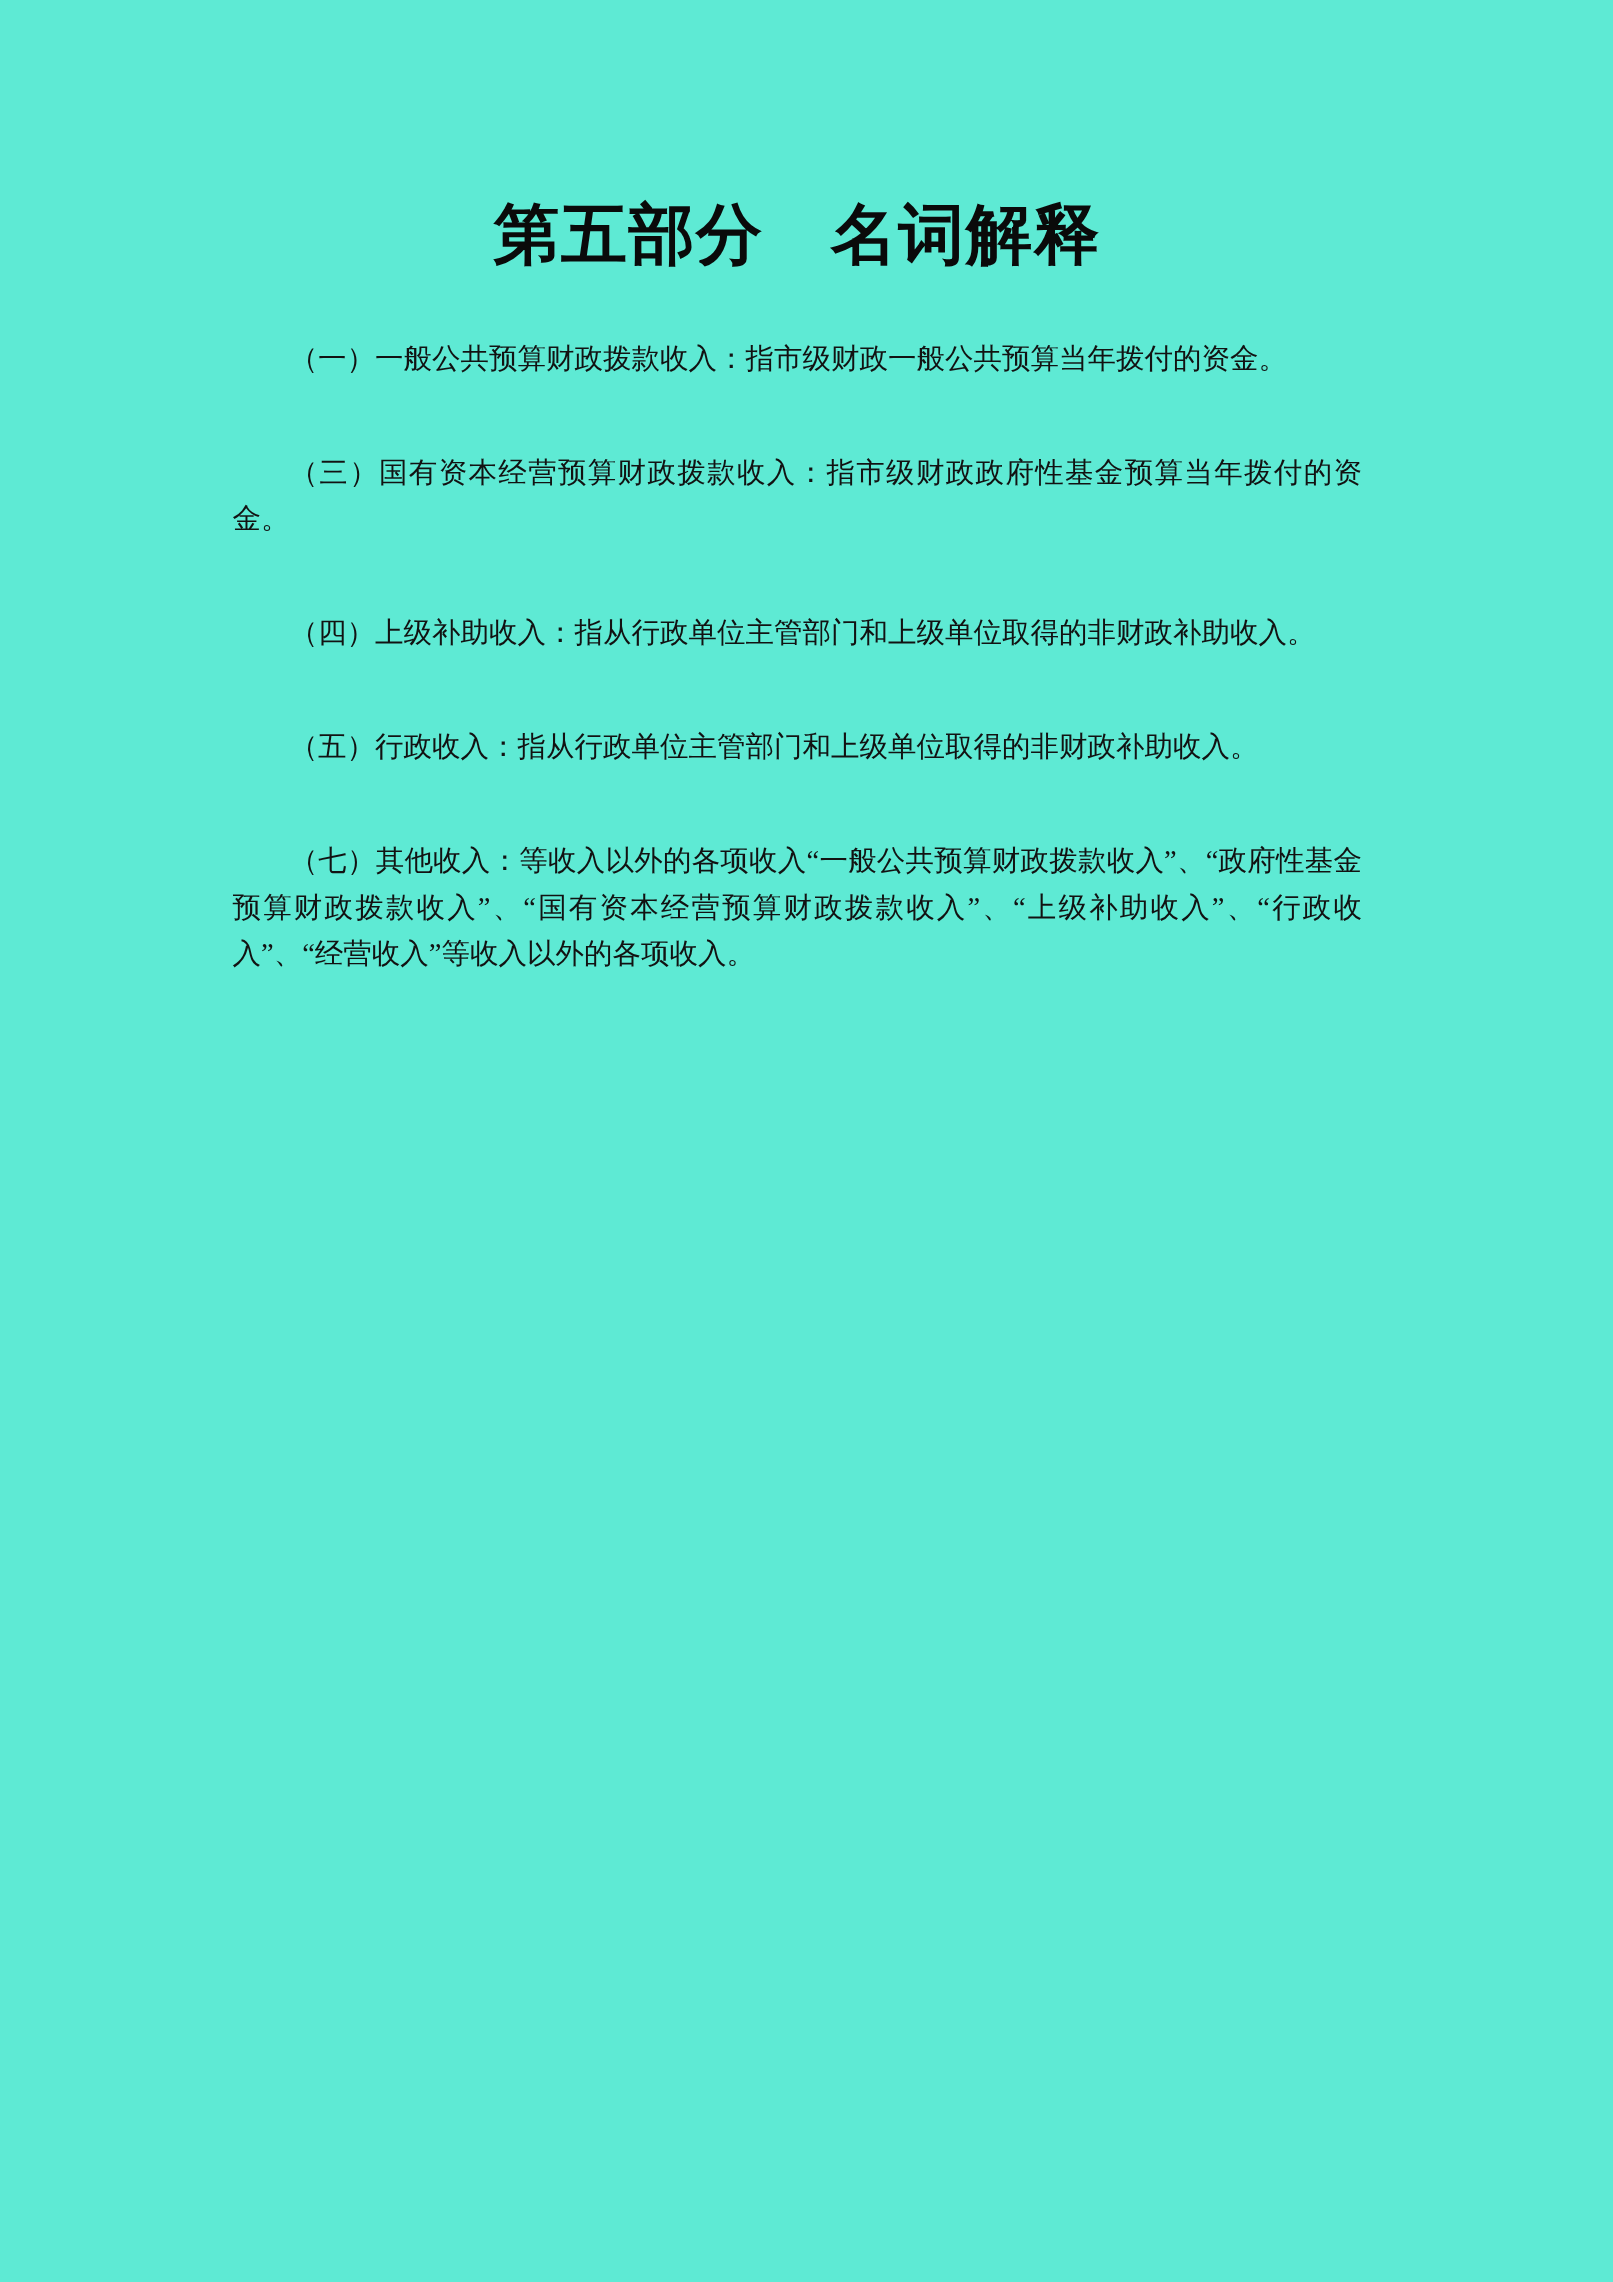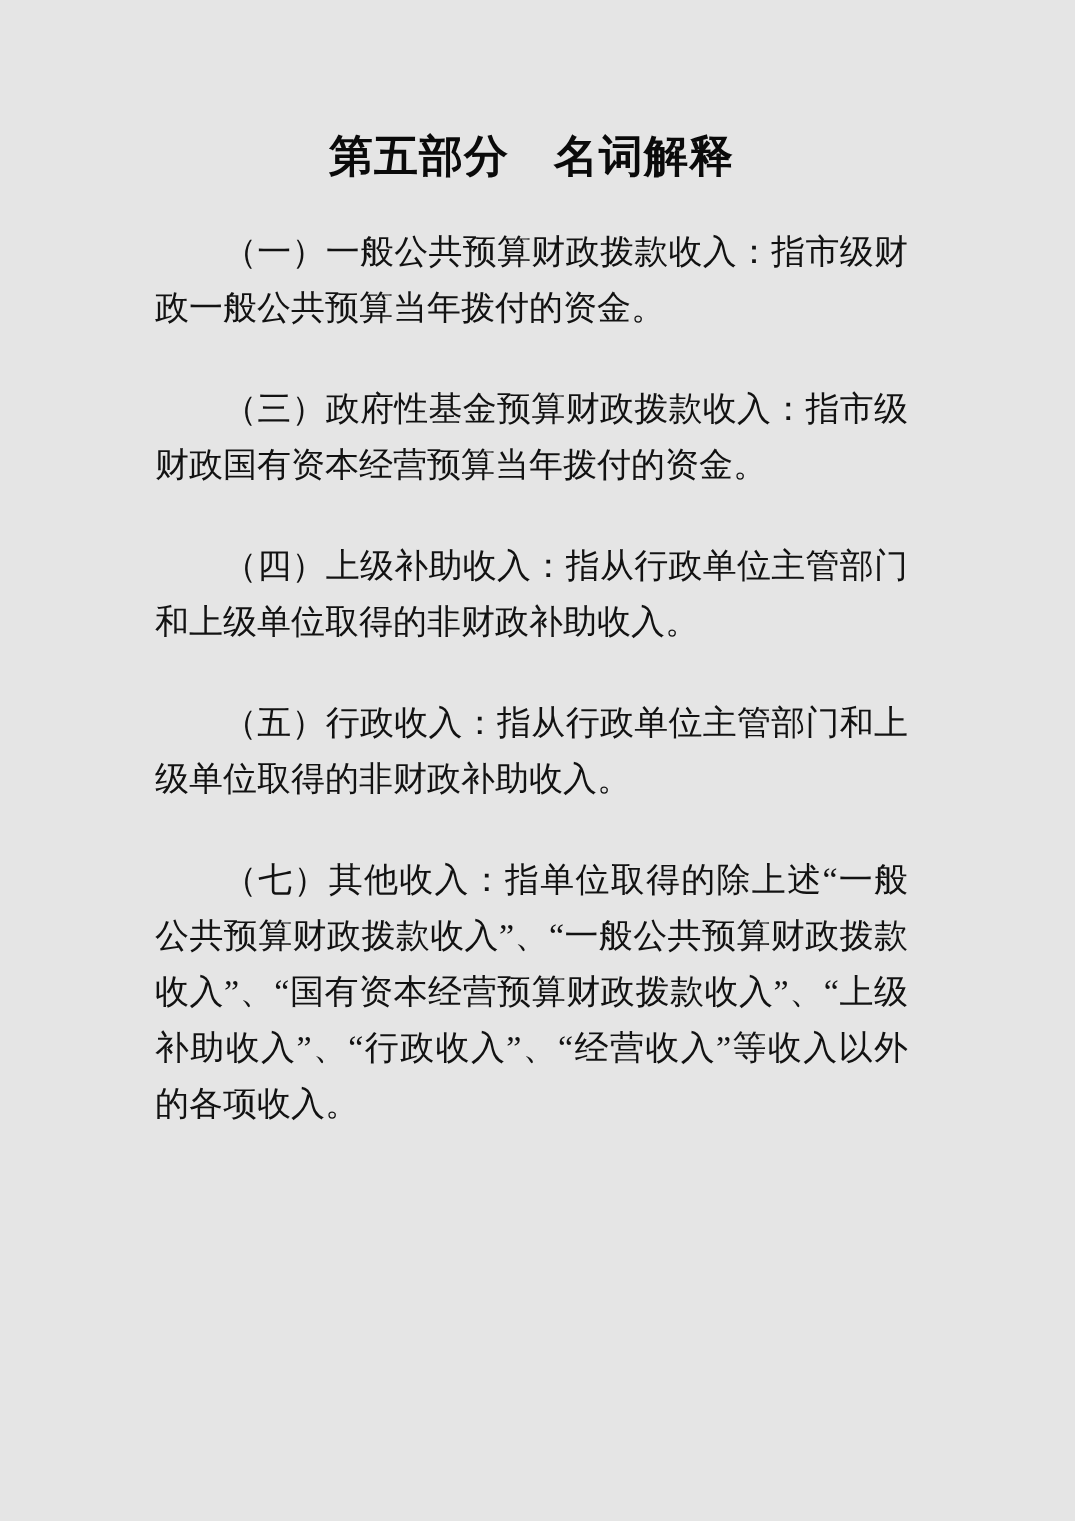--- a/index.html
+++ b/index.html
@@ -11,54 +11,54 @@
     width: 1075px;
     height: 1521px;
     overflow: hidden;
     font-family: "Liberation Serif", "DejaVu Serif", serif;
   }
   .page {
     box-sizing: border-box;
     width: 1075px;
     height: 1521px;
     padding: 128px 167px 60px 155px;
-    background: #e5e5e5;
+    background: #5eead4;
     color: #121212;
   }
   .doc-title {
     margin: 0 0 38px 0;
     font-size: 44px;
     line-height: 58px;
     font-weight: bold;
     text-align: center;
     letter-spacing: 1px;
     color: #0a0a0a;
     font-family: "Liberation Serif", "DejaVu Serif", serif;
   }
   .doc-body p {
     margin: 45px 0 0 0;
-    font-size: 34px;
-    line-height: 56px;
+    font-size: 19px;
+    line-height: 31px;
     text-align: justify;
     text-justify: inter-character;
     text-indent: 2em;
     word-break: normal;
     line-break: strict;
     color: #121212;
   }
   .doc-body p:first-child {
     margin-top: 0;
   }
 </style>
 </head>
 <body>
 
 <div class="page">
   <h1 class="doc-title">第五部分　名词解释</h1>
 
   <div class="doc-body">
     <p>（一）一般公共预算财政拨款收入：指市级财政一般公共预算当年拨付的资金。</p>
-    <p>（三）政府性基金预算财政拨款收入：指市级财政国有资本经营预算当年拨付的资金。</p>
+    <p>（三）国有资本经营预算财政拨款收入：指市级财政政府性基金预算当年拨付的资金。</p>
     <p>（四）上级补助收入：指从行政单位主管部门和上级单位取得的非财政补助收入。</p>
     <p>（五）行政收入：指从行政单位主管部门和上级单位取得的非财政补助收入。</p>
-    <p>（七）其他收入：指单位取得的除上述“一般公共预算财政拨款收入”、“一般公共预算财政拨款收入”、“国有资本经营预算财政拨款收入”、“上级补助收入”、“行政收入”、“经营收入”等收入以外的各项收入。</p>
+    <p>（七）其他收入：等收入以外的各项收入“一般公共预算财政拨款收入”、“政府性基金预算财政拨款收入”、“国有资本经营预算财政拨款收入”、“上级补助收入”、“行政收入”、“经营收入”等收入以外的各项收入。</p>
   </div>
 </div>
 
 </body></html>

